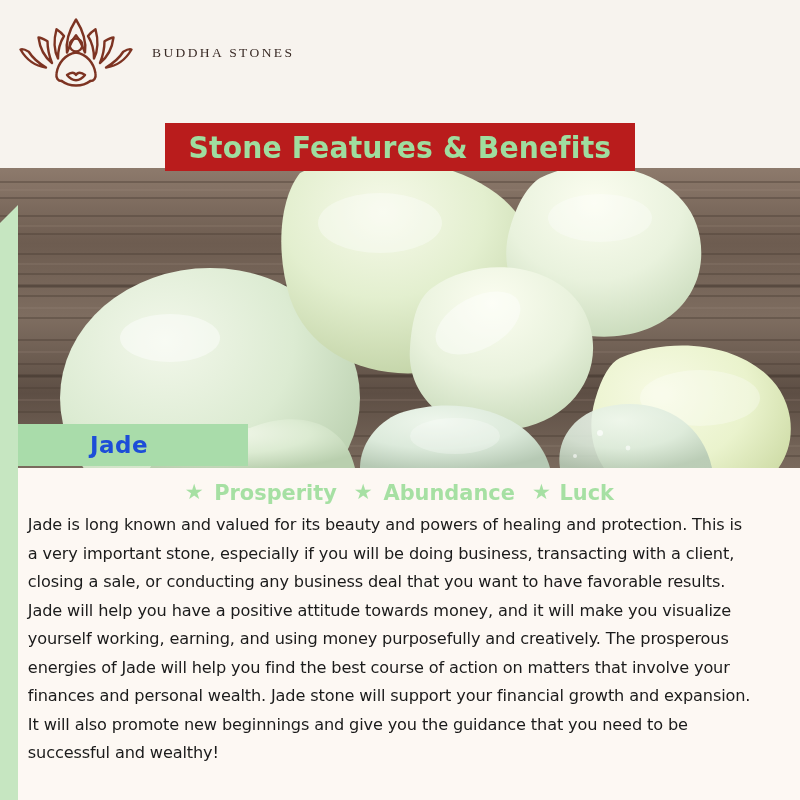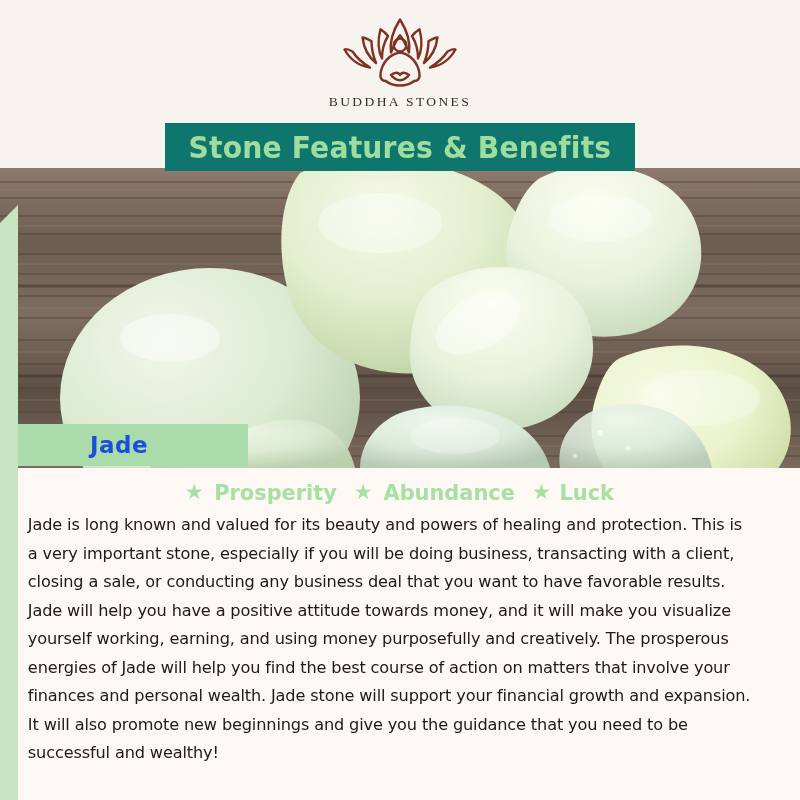--- a/index.html
+++ b/index.html
@@ -31,35 +31,35 @@
     z-index:4;
   }
 
   
   .header{
     position:absolute;left:0;top:0;width:800px;height:168px;
     background:#f7f3ee;z-index:2;
   }
   .logo-wrap{
     position:absolute;left:0;right:0;top:12px;
-    display:flex;flex-direction:column;align-items:center;
+    display:flex;flex-direction:row;align-items:center;
     z-index:3;
   }
   .logo-mark{width:152px;height:78px;display:block;}
   .logo-text{
     margin-top:4px;
     font-family:"Liberation Serif", serif;
     font-size:13.5px;letter-spacing:2.4px;color:#3a2b26;
     font-weight:400;
   }
 
   
   .title-plaque{
     position:absolute;left:165px;top:123px;width:470px;height:48px;
-    background:#0f766e;
+    background:#b91c1c;
     display:flex;align-items:center;justify-content:center;
     z-index:6;
   }
   .title-text{
     font-family:"DejaVu Sans", sans-serif;
     font-weight:700;
     font-size:30px;
     letter-spacing:0.2px;
     color:#9fdd9f;
     white-space:nowrap;

